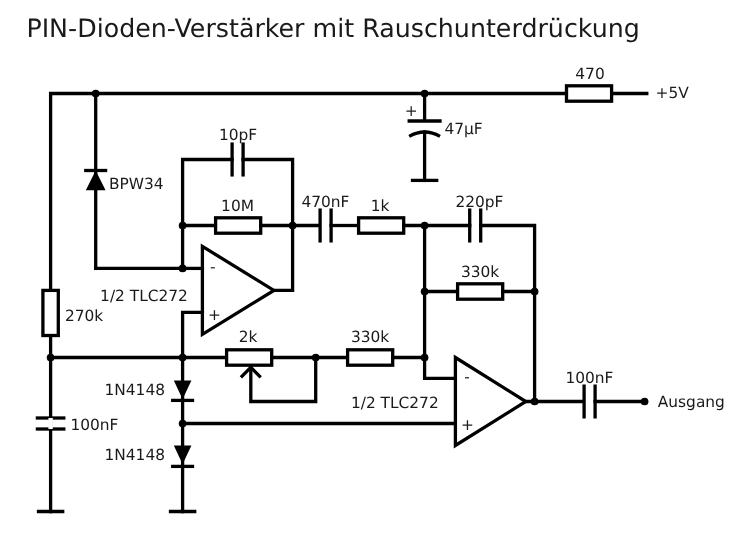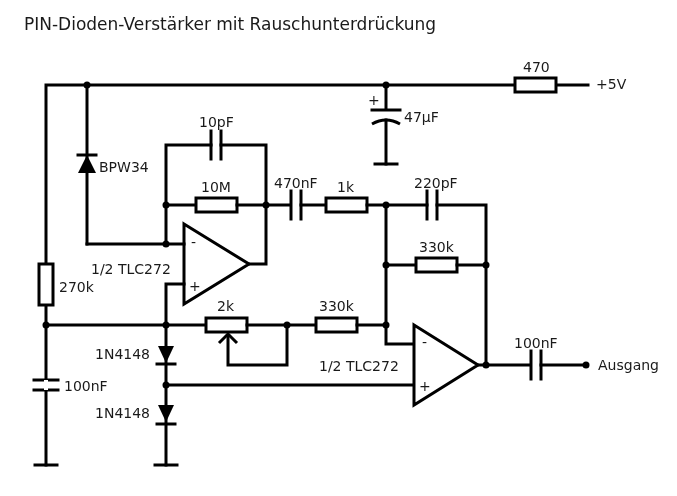--- a/index.html
+++ b/index.html
@@ -1,17 +1,17 @@
 <!DOCTYPE html>
 <html><head>
 <meta charset="utf-8">
 <style>
   html, body { margin:0; padding:0; background:#ffffff; }
   body { width:677px; height:496px; position:relative; overflow:hidden; font-family:"DejaVu Sans", sans-serif; }
-  #title { position:absolute; left:24px; top:14px; font-size:17px; color:#1a1a1a; white-space:nowrap; font-family:"DejaVu Sans", sans-serif; }
+  #title { position:absolute; left:24px; top:14px; font-size:23px; color:#1a1a1a; white-space:nowrap; font-family:"DejaVu Sans", sans-serif; }
   svg { position:absolute; left:0; top:0; }
   .w { stroke:#000; stroke-width:3; fill:none; stroke-linecap:square; }
   .r { stroke:#000; stroke-width:3; fill:#fff; }
   .lbl { font-family:"DejaVu Sans", sans-serif; font-size:14px; fill:#1a1a1a; }
 </style>
 </head>
 <body>
 
 <div id="title">PIN-Dioden-Verstärker mit Rauschunterdrückung</div>
 

